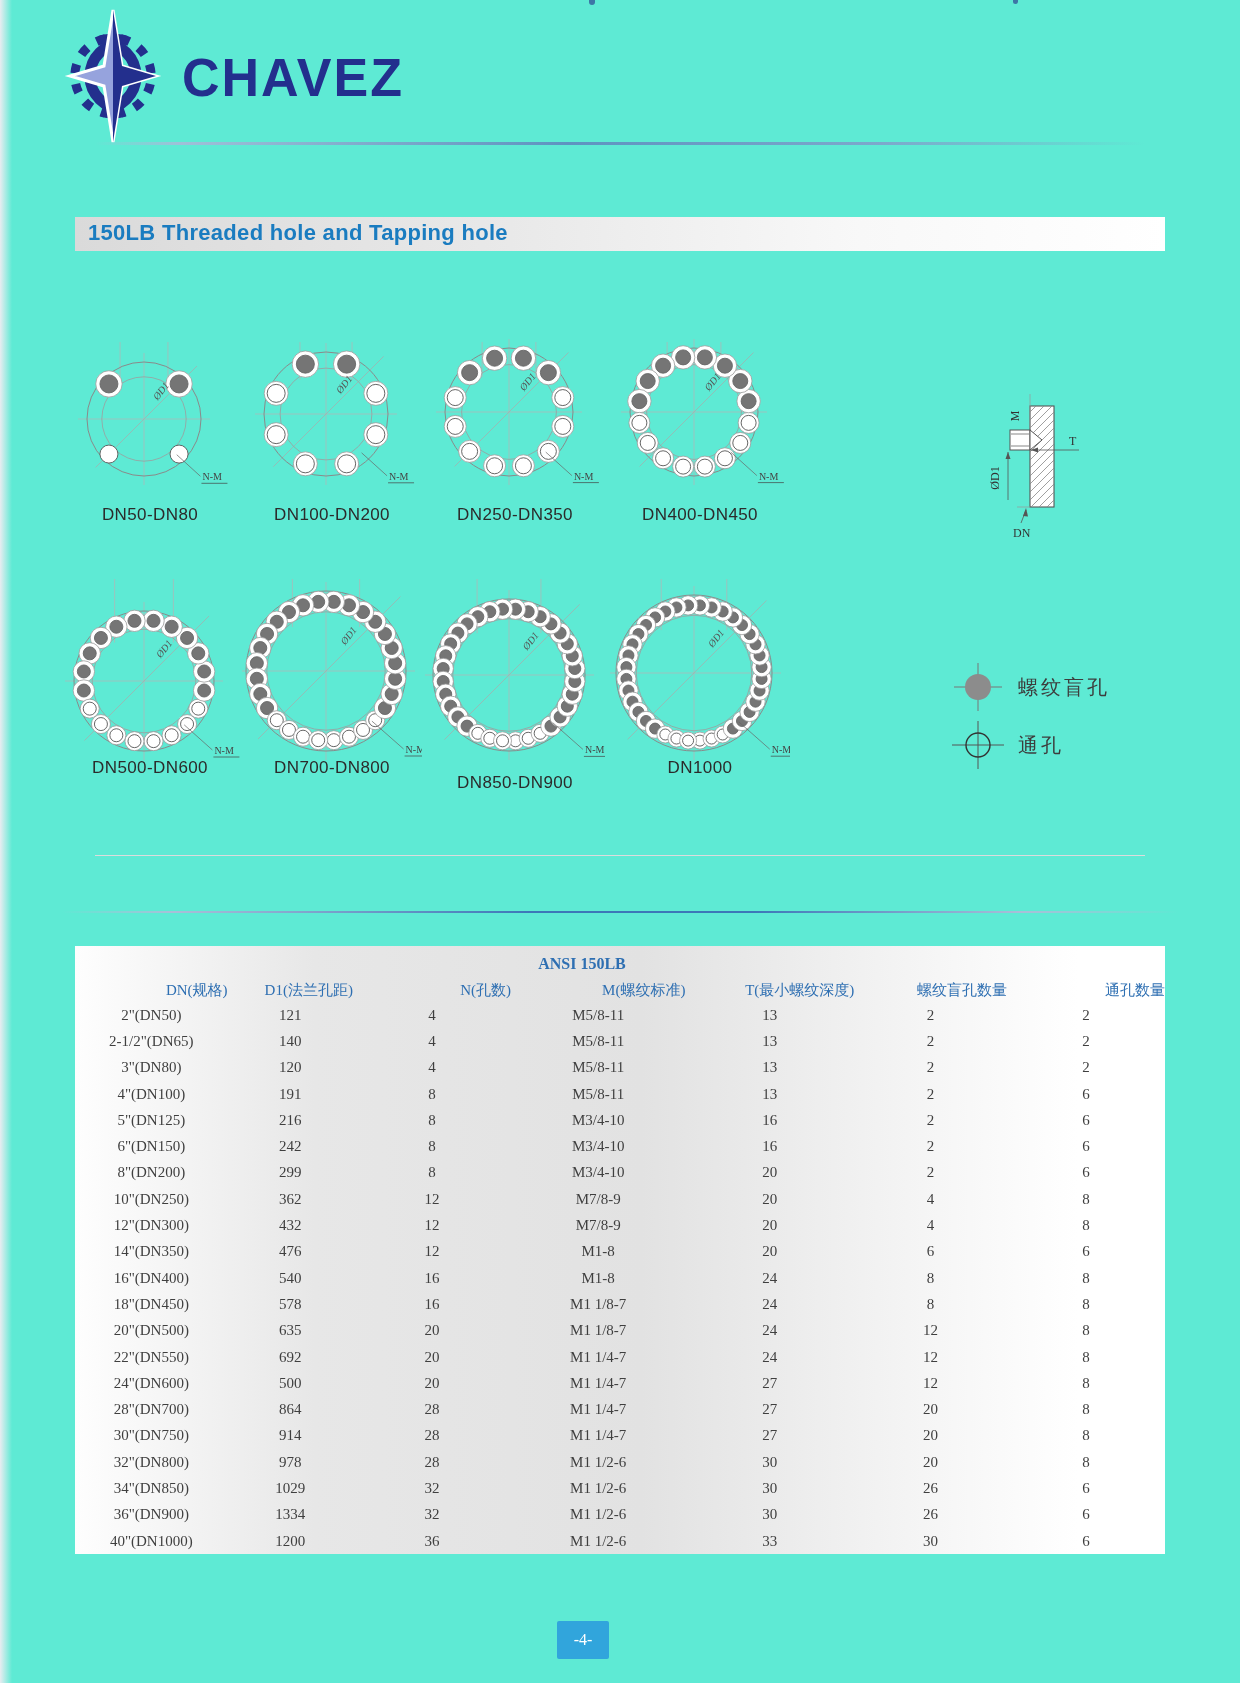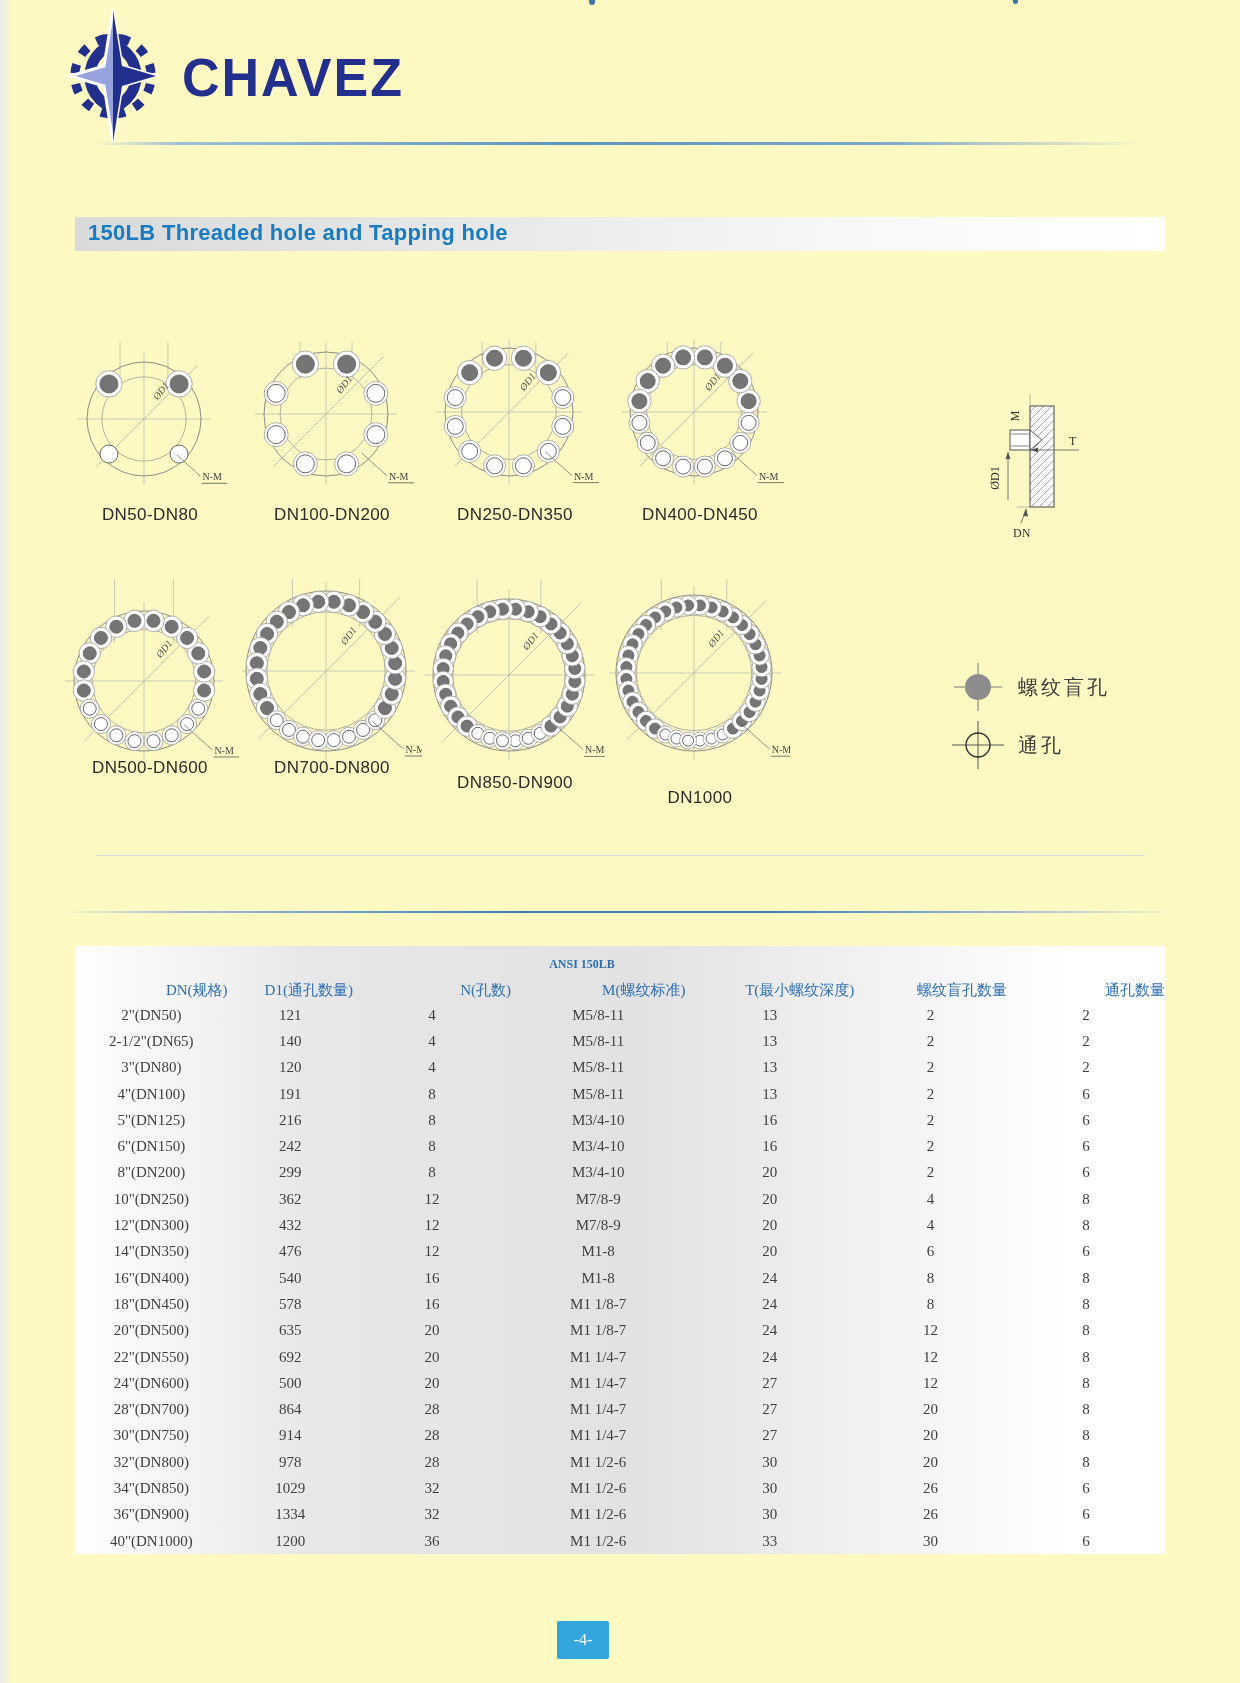--- a/index.html
+++ b/index.html
@@ -1,16 +1,16 @@
 <!DOCTYPE html>
 <html><head>
 <meta charset="utf-8">
 <style>
   html,body{margin:0;padding:0;background:#fff;}
-  .page{position:relative;width:1240px;height:1683px;background:#fef9c3;overflow:hidden;
+  .page{position:relative;width:1240px;height:1683px;background:#5eead4;overflow:hidden;
         font-family:"Liberation Sans",sans-serif;}
   .edge-left{position:absolute;left:0;top:0;width:12px;height:100%;
         background:linear-gradient(90deg,#e9ecf1,rgba(255,255,255,0));}
   .top-mark{position:absolute;top:0;height:5px;width:6px;background:#3d76a6;border-radius:0 0 3px 3px;}
   
   .logo-wrap{position:absolute;left:50px;top:8px;width:460px;height:132px;}
   .logo-icon{position:absolute;left:0;top:0;}
   .wordmark{position:absolute;left:132px;top:40px;font-size:52px;font-weight:800;
         color:#232f8d;letter-spacing:2px;transform:scaleY(1.02);}
   .header-rule{position:absolute;left:95px;top:142px;width:1050px;height:3px;
@@ -27,21 +27,21 @@
   .legend{position:absolute;left:940px;top:658px;width:240px;}
   .legend-item{display:flex;align-items:center;gap:14px;padding-left:12px;height:58px;text-align:right;}
   .legend-label{font-family:"Liberation Serif",serif;font-size:20px;color:#3d3d3d;letter-spacing:3px;}
   .divider{position:absolute;left:95px;top:855px;width:1050px;height:1px;background:#dcdcdc;}
   .blue-line{position:absolute;left:62px;top:911px;width:1116px;height:2px;
         background:linear-gradient(90deg,rgba(90,130,180,0),#a9bfd8 10%,#3c78b8 42%,#3c78b8 62%,#a9bfd8 86%,rgba(90,130,180,0));}
   
   .spec-table{position:absolute;left:75px;top:946px;width:1090px;
         background:linear-gradient(90deg,#fefefe,#e7e7e7 22%,#e2e2e2 52%,#f3f3f3 75%,#fff 92%);}
   .ttitle{height:32px;line-height:36px;text-align:center;position:relative;left:-38px;
-        font-family:"Liberation Serif",serif;font-size:12px;font-weight:700;color:#2e6fb2;}
+        font-family:"Liberation Serif",serif;font-size:16px;font-weight:700;color:#2e6fb2;}
   .trow{display:grid;grid-template-columns:14% 11.5% 14.5% 16% 15.5% 14% 14.5%;align-items:center;}
   .trow.head{height:24px;}
   .trow.body-row{height:26.3px;}
   .hcell{text-align:right;font-family:"Liberation Serif",serif;font-size:15px;color:#2e6fb2;}
   .dcell{text-align:center;font-family:"Liberation Serif",serif;font-size:15px;color:#3f3f3f;}
   
   .page-badge{position:absolute;left:557px;top:1621px;width:52px;height:38px;background:#31a5dc;
         color:#fff;font-family:"Liberation Serif",serif;font-size:16px;text-align:center;
         line-height:38px;border-radius:2px;}
   svg text{font-family:"Liberation Serif",serif;}
@@ -540,21 +540,21 @@
         <text x="102.72" y="73.03999999999999" font-size="10" fill="#555" transform="rotate(-52 102.72 73.03999999999999)" font-style="italic">ØD1</text>
         <line x1="128.7876" y1="146.8592" x2="159.76" y2="174.2" stroke="#666" stroke-width="0.7"></line>
         <text x="161.76" y="178.2" font-size="10" fill="#444">N-M</text>
         <line x1="160.76" y1="181.2" x2="186.76" y2="181.2" stroke="#444" stroke-width="0.7"></line>
       </svg>
   </div>
 
   <div class="caption" style="left:60px;top:758px;">DN500-DN600</div>
   <div class="caption" style="left:242px;top:758px;">DN700-DN800</div>
   <div class="caption" style="left:425px;top:758px;margin-top:15px;">DN850-DN900</div>
-  <div class="caption" style="left:610px;top:758px;margin-top:30px;">DN1000</div>
+  <div class="caption" style="left:610px;top:758px;">DN1000</div>
 
   <div class="legend">
     <div class="legend-item">
       <svg width="52" height="52">
         <line x1="2" y1="26" x2="50" y2="26" stroke="#777" stroke-width="1"></line>
         <line x1="26" y1="2" x2="26" y2="50" stroke="#777" stroke-width="1"></line>
         <circle cx="26" cy="26" r="13" fill="#8c8c8c"></circle>
       </svg>
       <span class="legend-label">螺纹盲孔</span>
     </div>
@@ -569,21 +569,21 @@
   </div>
 
   <div class="divider"></div>
   <div class="blue-line"></div>
 
   <div class="spec-table">
     <div class="ttitle">ANSI 150LB</div>
     <div id="tbody">
         <div class="trow head">
           <div class="hcell">DN(规格)</div>
-          <div class="hcell">D1(通孔数量)</div>
+          <div class="hcell">D1(法兰孔距)</div>
           <div class="hcell">N(孔数)</div>
           <div class="hcell">M(螺纹标准)</div>
           <div class="hcell">T(最小螺纹深度)</div>
           <div class="hcell">螺纹盲孔数量</div>
           <div class="hcell">通孔数量</div>
         </div>
         <div class="trow body-row">
           <div class="dcell">2"(DN50)</div>
           <div class="dcell">121</div>
           <div class="dcell">4</div>

